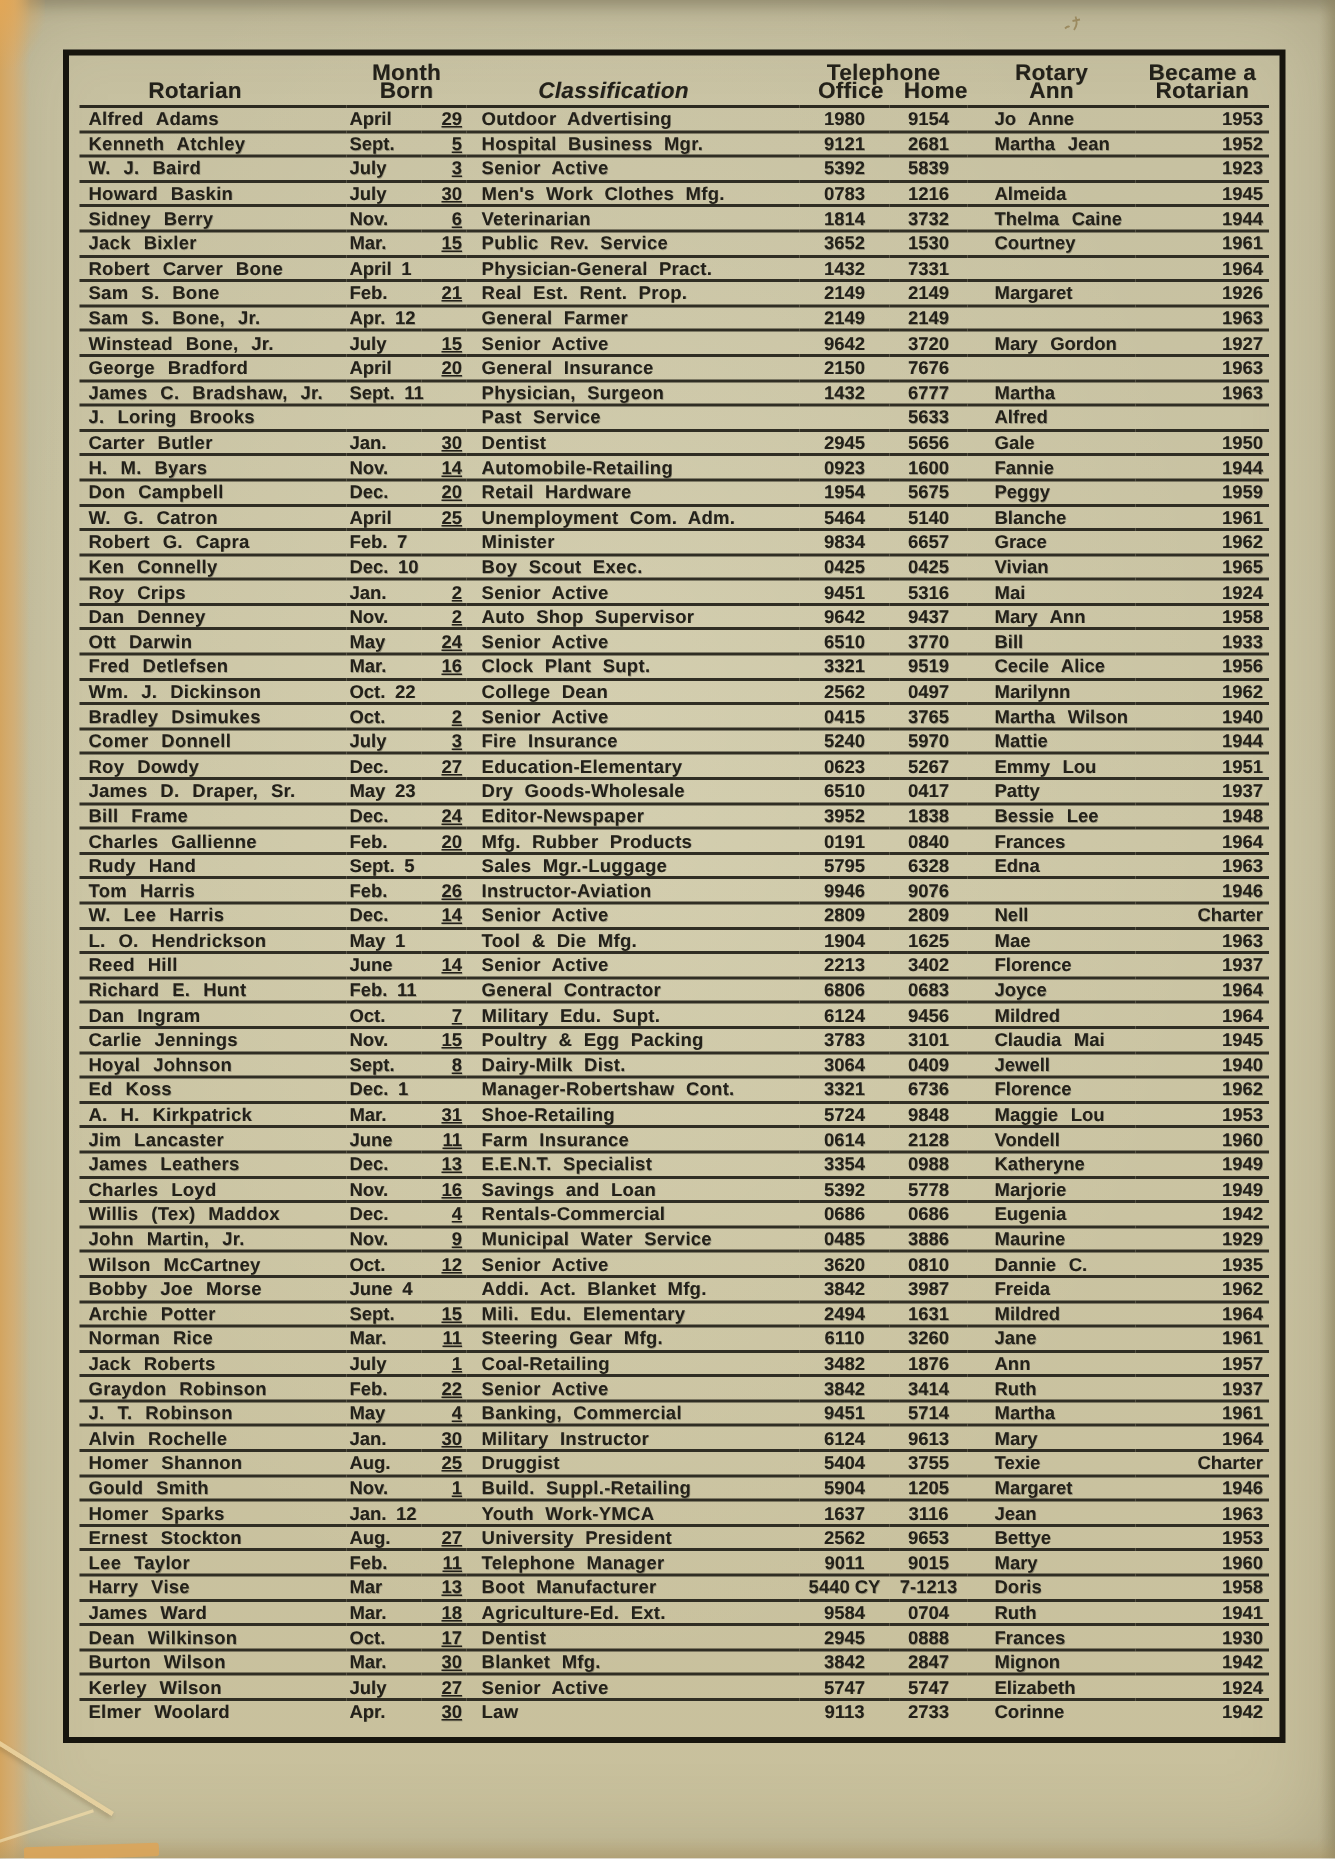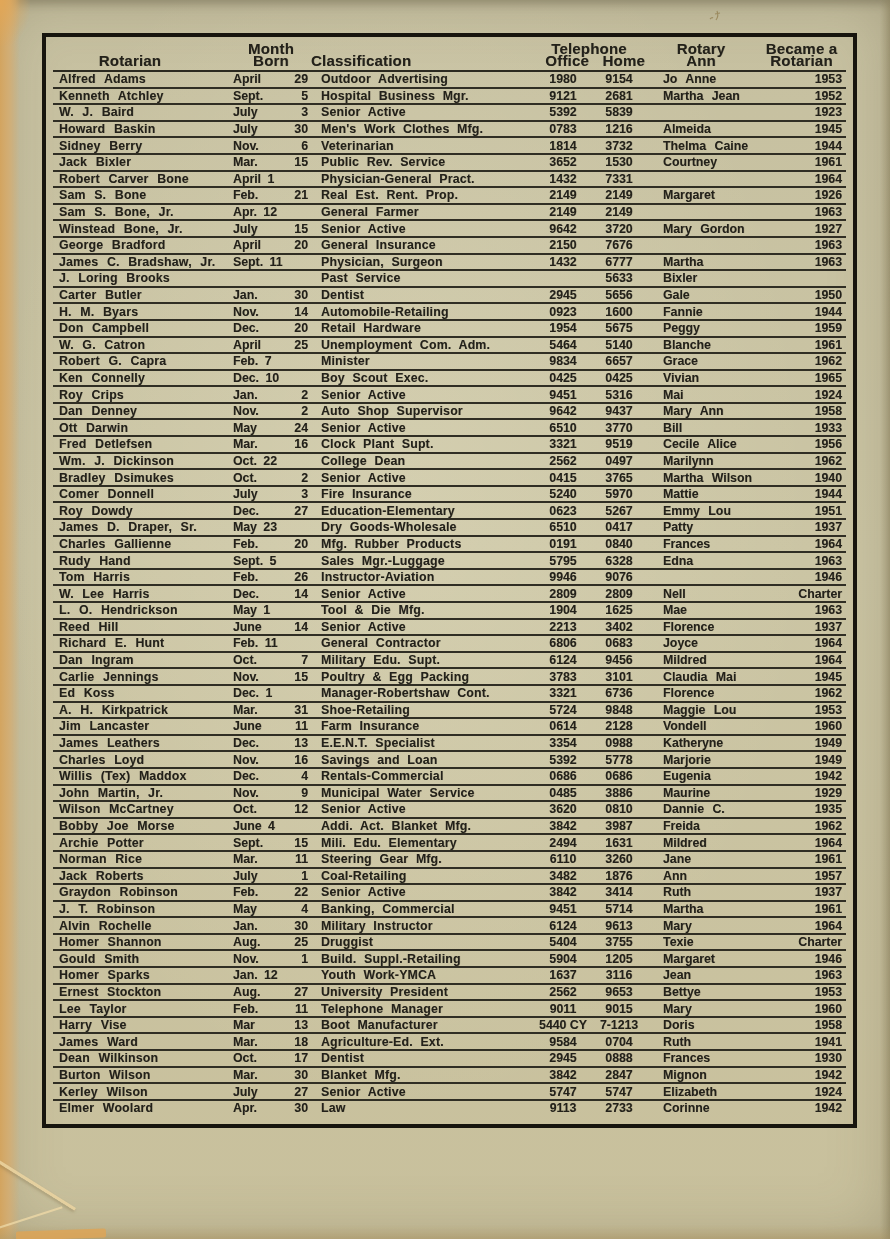--- a/index.html
+++ b/index.html
@@ -81,40 +81,40 @@
     font-size: 15px;
     line-height: 12px;
     font-weight: 700;
     letter-spacing: 0.2px;
     padding: 2px 0 3px 0;
     border-bottom: 2.5px solid #2c2a20;
     text-shadow: 0.4px 0.4px 0 rgba(35,33,26,0.35);
     height: 26px;
   }
   th.h-rotarian { text-align: center; padding-right: 24px; }
-  th.h-class    { text-align: left; padding-right: 26px; }
+  th.h-class    { text-align: center; padding-right: 26px; font-style: italic; }
   .tel-sub { display: flex; }
   .tel-sub span { flex: 1; text-align: right; }
 
   tbody td {
     height: 14.6px;
     font-size: 12.3px;
     line-height: 14px;
     font-weight: 700;
     white-space: nowrap;
     overflow: visible;
     padding: 0;
     border-bottom: 2px solid #302e24;
     text-shadow: 0.4px 0.4px 0 rgba(35,33,26,0.3);
   }
   tbody tr:last-child td { border-bottom: none; }
 
   td.c-name   { text-align: left;  padding-left: 6px;  word-spacing: 5px; letter-spacing: 0.2px; }
   td.c-month  { text-align: left;  padding-left: 2px; }
-  td.c-day    { text-align: right; padding-right: 3px; }
+  td.c-day    { text-align: right; padding-right: 3px; text-decoration: underline; }
   td.c-month.tight { text-align: left; word-spacing: 3px; }
   td.c-class  { text-align: left;  padding-left: 10px; word-spacing: 4px; letter-spacing: 0.2px; }
   td.c-office { text-align: center; }
   td.c-home   { text-align: center; }
   td.c-ann    { text-align: left;  padding-left: 18px; word-spacing: 5px; }
   td.c-year   { text-align: right; padding-right: 4px; }
 </style>
 </head>
 <body>
 
@@ -295,21 +295,21 @@
     <td class="c-ann">Martha</td>
     <td class="c-year">1963</td>
   </tr>
           <tr>
     <td class="c-name">J. Loring Brooks</td>
     <td class="c-month"></td>
     <td class="c-day"></td>
     <td class="c-class">Past Service</td>
     <td class="c-office"></td>
     <td class="c-home">5633</td>
-    <td class="c-ann">Bixler</td>
+    <td class="c-ann">Alfred</td>
     <td class="c-year"></td>
   </tr>
           <tr>
     <td class="c-name">Carter Butler</td>
     <td class="c-month">Jan.</td>
     <td class="c-day">30</td>
     <td class="c-class">Dentist</td>
     <td class="c-office">2945</td>
     <td class="c-home">5656</td>
     <td class="c-ann">Gale</td>
@@ -449,20 +449,30 @@
     <td class="c-name">James D. Draper, Sr.</td>
     <td class="c-month tight" colspan="2">May 23</td>
 
     <td class="c-class">Dry Goods-Wholesale</td>
     <td class="c-office">6510</td>
     <td class="c-home">0417</td>
     <td class="c-ann">Patty</td>
     <td class="c-year">1937</td>
   </tr>
           <tr>
+    <td class="c-name">Bill Frame</td>
+    <td class="c-month">Dec.</td>
+    <td class="c-day">24</td>
+    <td class="c-class">Editor-Newspaper</td>
+    <td class="c-office">3952</td>
+    <td class="c-home">1838</td>
+    <td class="c-ann">Bessie Lee</td>
+    <td class="c-year">1948</td>
+  </tr>
+          <tr>
     <td class="c-name">Charles Gallienne</td>
     <td class="c-month">Feb.</td>
     <td class="c-day">20</td>
     <td class="c-class">Mfg. Rubber Products</td>
     <td class="c-office">0191</td>
     <td class="c-home">0840</td>
     <td class="c-ann">Frances</td>
     <td class="c-year">1964</td>
   </tr>
           <tr>
@@ -539,20 +549,30 @@
     <td class="c-name">Carlie Jennings</td>
     <td class="c-month">Nov.</td>
     <td class="c-day">15</td>
     <td class="c-class">Poultry &amp; Egg Packing</td>
     <td class="c-office">3783</td>
     <td class="c-home">3101</td>
     <td class="c-ann">Claudia Mai</td>
     <td class="c-year">1945</td>
   </tr>
           <tr>
+    <td class="c-name">Hoyal Johnson</td>
+    <td class="c-month">Sept.</td>
+    <td class="c-day">8</td>
+    <td class="c-class">Dairy-Milk Dist.</td>
+    <td class="c-office">3064</td>
+    <td class="c-home">0409</td>
+    <td class="c-ann">Jewell</td>
+    <td class="c-year">1940</td>
+  </tr>
+          <tr>
     <td class="c-name">Ed Koss</td>
     <td class="c-month tight" colspan="2">Dec. 1</td>
 
     <td class="c-class">Manager-Robertshaw Cont.</td>
     <td class="c-office">3321</td>
     <td class="c-home">6736</td>
     <td class="c-ann">Florence</td>
     <td class="c-year">1962</td>
   </tr>
           <tr>

